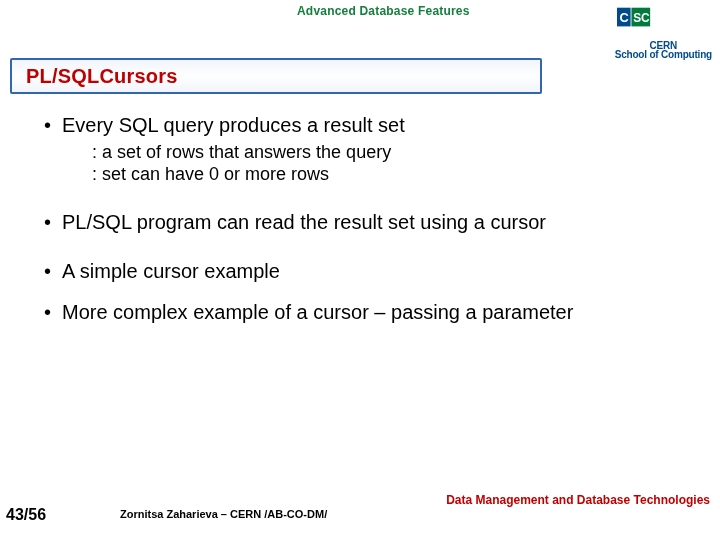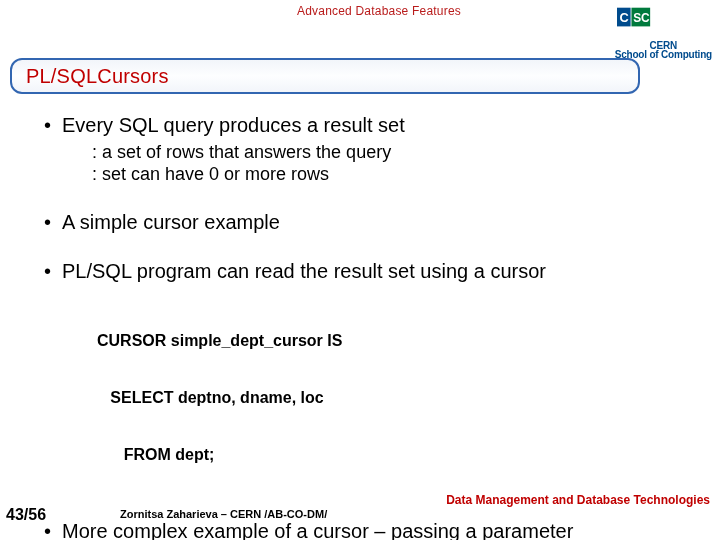--- a/index.html
+++ b/index.html
@@ -13,22 +13,22 @@
     overflow: hidden;
   }
   .slide {
     position: relative;
     width: 720px;
     height: 540px;
     box-sizing: border-box;
   }
   .header-line {
     font-size: 12px;
-    font-weight: normal;
-    color: #b91c1c;
+    font-weight: bold;
+    color: #15803d;
     margin-top: 4px;
     margin-left: 297px;
     letter-spacing: 0.2px;
   }
   .logo {
     position: absolute;
     top: 2px;
     right: 8px;
     text-align: center;
   }
@@ -44,29 +44,30 @@
     line-height: 9px;
     color: #004b8d;
     text-align: center;
     font-weight: bold;
     letter-spacing: -0.2px;
   }
   .title-bar {
     position: absolute;
     left: 10px;
     top: 54px;
-    width: 630px;
+    width: 532px;
     height: 36px;
     border: 2px solid #3266b1;
-    border-radius: 12px;
+    border-radius: 2px;
     background: linear-gradient(#f2f5fa, #fdfeff 50%, #f2f5fa);
     box-sizing: border-box;
     display: flex;
     align-items: center;
     padding-left: 14px;
+    font-weight: bold;
   }
   .title-bar span {
     color: #c00000;
     font-size: 20px;
     letter-spacing: 0.2px;
   }
   .content {
     position: absolute;
     left: 42px;
     top: 110px;
@@ -144,29 +145,24 @@
   <div class="title-bar">
     <span>PL/SQLCursors</span>
   </div>
 
   <div class="content">
 
     <div class="bullet-main">Every SQL query produces a result set</div>
     <div class="subline">: a set of rows that answers the query</div>
     <div class="subline">: set can have 0 or more rows</div>
 
+    <div class="bullet-main" style="margin-top:26px;">PL/SQL program can read the result set using a cursor</div>
+
     <div class="bullet-main" style="margin-top:26px;">A simple cursor example</div>
 
-    <div class="bullet-main" style="margin-top:26px;">PL/SQL program can read the result set using a cursor</div>
-
-    <div class="code">
-      <div>CURSOR simple_dept_cursor IS</div>
-      <div>   SELECT deptno, dname, loc</div>
-      <div>      FROM dept;</div>
-    </div>
 
     <div class="bullet-main" style="margin-top:18px;">More complex example of a cursor – passing a parameter</div>
 
   </div>
 
   <div class="footer-page">43/56</div>
   <div class="footer-author">Zornitsa Zaharieva – CERN /AB-CO-DM/</div>
   <div class="footer-topic">Data Management and Database Technologies</div>
 
 </div>

